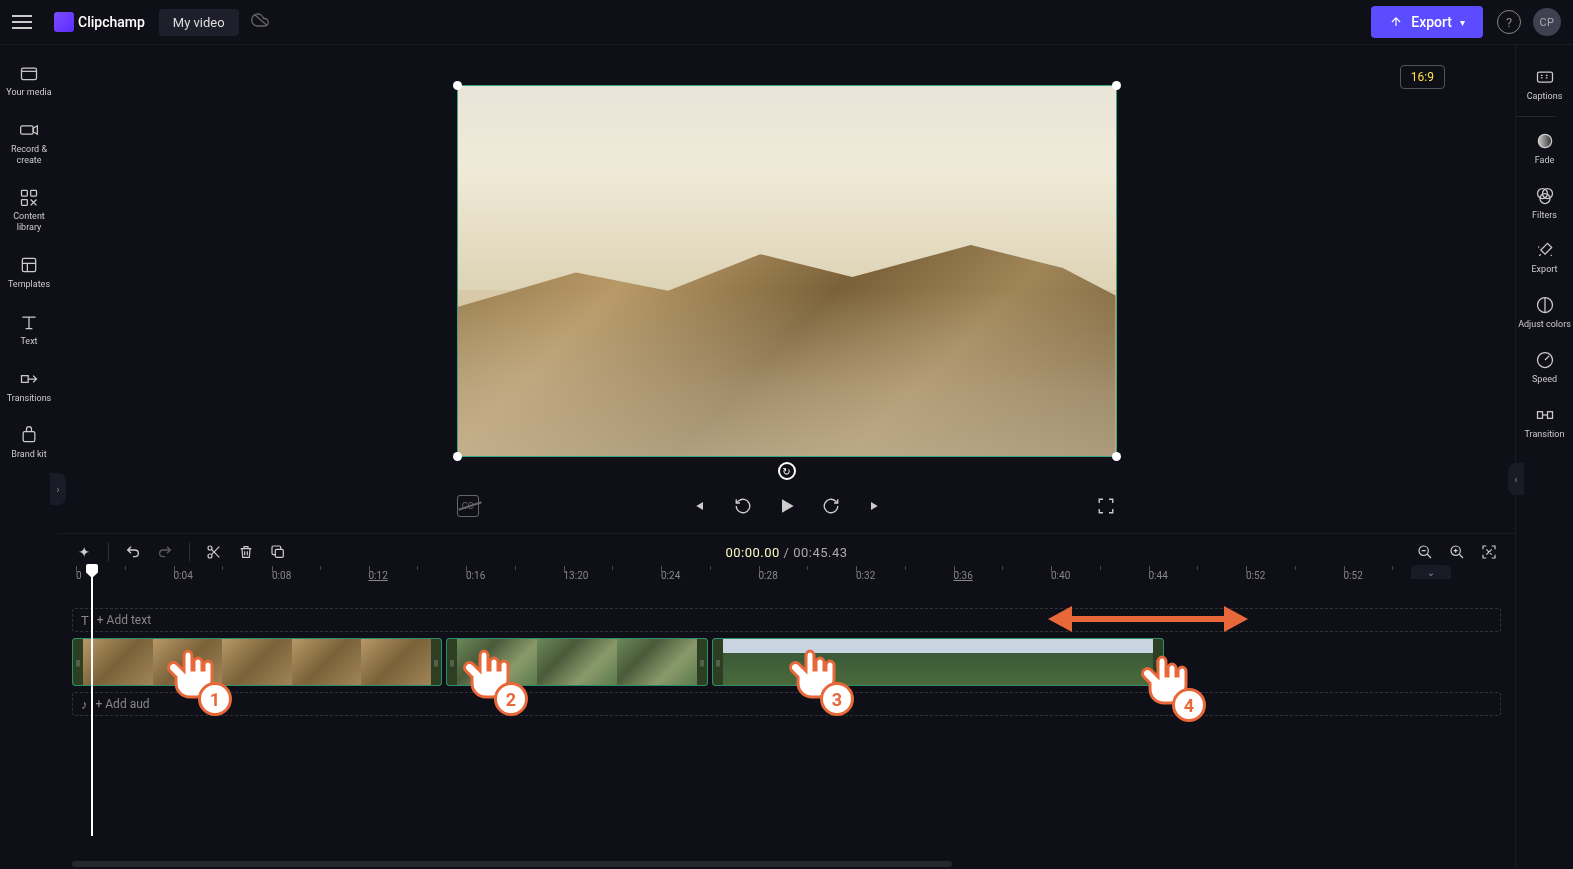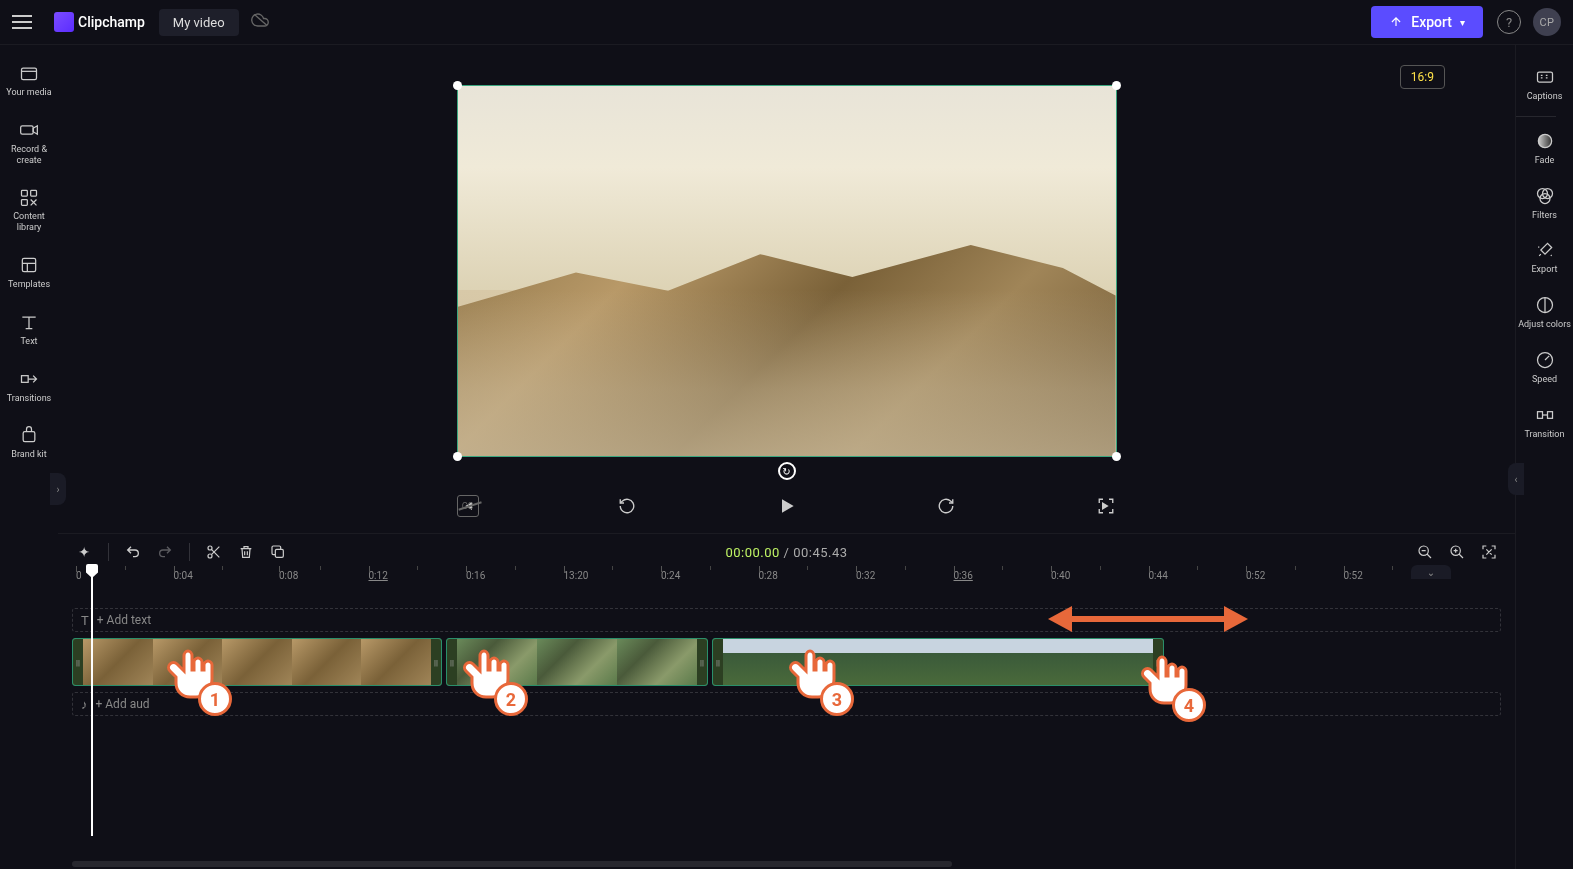--- a/index.html
+++ b/index.html
@@ -38,39 +38,39 @@
 .preview-frame .handle { position: absolute; width: 9px; height: 9px; background: #fff; border-radius: 50%; }
 .h-tl { top: -5px; left: -5px; } .h-tr { top: -5px; right: -5px; }
 .h-bl { bottom: -5px; left: -5px; } .h-br { bottom: -5px; right: -5px; }
 .preview-img { width: 100%; height: 100%; position: relative; overflow: hidden; }
 .sky { position: absolute; top: 0; left: 0; right: 0; height: 55%; background: linear-gradient(180deg, #e8e4d8 0%, #f0ead8 40%, #ddd3b5 100%); }
 .dune { position: absolute; bottom: 0; left: 0; right: 0; height: 62%; background: linear-gradient(135deg, #8f7548 0%, #b89968 25%, #7a6138 50%, #a08558 70%, #6b5430 100%); clip-path: polygon(0 35%, 18% 20%, 32% 28%, 46% 12%, 60% 22%, 78% 8%, 92% 18%, 100% 30%, 100% 100%, 0 100%); }
 .fog { position: absolute; bottom: 0; left: 0; right: 0; height: 45%; background: linear-gradient(180deg, rgba(200,185,155,0) 0%, rgba(200,185,155,0.5) 60%, rgba(200,185,155,0.7) 100%); }
 .rotate-handle { position: absolute; bottom: -24px; left: 50%; transform: translateX(-50%); width: 18px; height: 18px; border: 2px solid #fff; border-radius: 50%; display: flex; align-items: center; justify-content: center; font-size: 10px; color: #fff; cursor: pointer; }
 
 
-.playback { display: flex; align-items: center; justify-content: space-between; gap: 22px; margin-top: 38px; width: 660px; position: relative; }
+.playback { display: flex; align-items: center; justify-content: center; gap: 22px; margin-top: 38px; width: 660px; position: relative; }
 .playback .pb { width: 22px; height: 22px; color: #ccc; cursor: pointer; display: flex; align-items: center; justify-content: center; font-size: 16px; }
 .pb-play { font-size: 20px; }
 .pb-fs { position: absolute; right: 0; }
 
 
 .sidebar-right { width: 58px; background: #0f0f17; display: flex; flex-direction: column; align-items: flex-start; padding-top: 12px; gap: 0; border-left: 1px solid rgba(255,255,255,0.05); position: relative; }
 .sr-item { width: 100%; display: flex; flex-direction: column; align-items: center; padding: 10px 2px; cursor: pointer; color: #ccc; font-size: 9px; text-align: center; gap: 4px; line-height: 1.2; }
 .sr-divider { width: 70%; height: 1px; background: rgba(255,255,255,0.1); margin: 4px 0; }
 .sr-expand { position: absolute; left: -8px; top: 418px; width: 16px; height: 32px; background: #1a1b26; border-radius: 8px 0 0 8px; display: flex; align-items: center; justify-content: center; color: #888; font-size: 10px; cursor: pointer; }
 
 
 .timeline-section { height: 336px; background: #0f0f17; border-top: 1px solid rgba(255,255,255,0.05); display: flex; flex-direction: column; }
 .toolbar { height: 36px; display: flex; align-items: center; padding: 0 14px; gap: 8px; position: relative; }
 .tb-btn { width: 24px; height: 24px; color: #ccc; cursor: pointer; display: flex; align-items: center; justify-content: center; font-size: 14px; }
 .tb-btn.dim { opacity: 0.4; }
 .tb-sep { width: 1px; height: 18px; background: rgba(255,255,255,0.15); margin: 0 4px; }
 .time-display { position: absolute; left: 50%; transform: translateX(-50%); font-size: 13px; color: #aaa; letter-spacing: 0.5px; }
-.time-display .current { color: #bef264; }
+.time-display .current { color: #fef9c3; }
 .toolbar-right { margin-left: auto; display: flex; gap: 8px; }
 
 
 .ruler { height: 20px; position: relative; margin-left: 14px; margin-right: 14px; font-size: 10px; color: #888; }
 .ruler .tick { position: absolute; top: 0; }
 .ruler .tick::before { content: ""; position: absolute; top: -4px; left: 0; width: 1px; height: 6px; background: #555; }
 .ruler .minor { position: absolute; top: -4px; width: 1px; height: 4px; background: #444; }
 .playhead { position: absolute; left: 14px; top: -6px; z-index: 10; }
 .playhead-head { width: 12px; height: 14px; background: #fff; border-radius: 2px 2px 0 0; clip-path: polygon(0 0, 100% 0, 100% 60%, 50% 100%, 0 60%); }
 .playhead-line { position: absolute; left: 5px; top: 12px; width: 2px; height: 260px; background: #fff; }
@@ -307,21 +307,21 @@
 
       <div class="ruler">
         <div class="playhead">
           <div class="playhead-head"></div>
           <div class="playhead-line"></div>
         </div>
       <div class="tick" style="left: 4px;">0</div>
           <div class="minor" style="left: 52.75px;"></div>
           <div class="tick" style="left: 101.5px;">0:04</div>
           <div class="minor" style="left: 150.25px;"></div>
-          <div class="tick" style="left: 207px;">0:08</div>
+          <div class="tick" style="left: 200px;">0:08</div>
           <div class="minor" style="left: 247.75px;"></div>
           <div class="tick" style="left: 296.5px; text-decoration: underline;">0:12</div>
           <div class="minor" style="left: 345.25px;"></div>
           <div class="tick" style="left: 394px;">0:16</div>
           <div class="minor" style="left: 442.75px;"></div>
           <div class="tick" style="left: 491.5px;">13:20</div>
           <div class="minor" style="left: 540.25px;"></div>
           <div class="tick" style="left: 589px;">0:24</div>
           <div class="minor" style="left: 637.75px;"></div>
           <div class="tick" style="left: 686.5px;">0:28</div>

